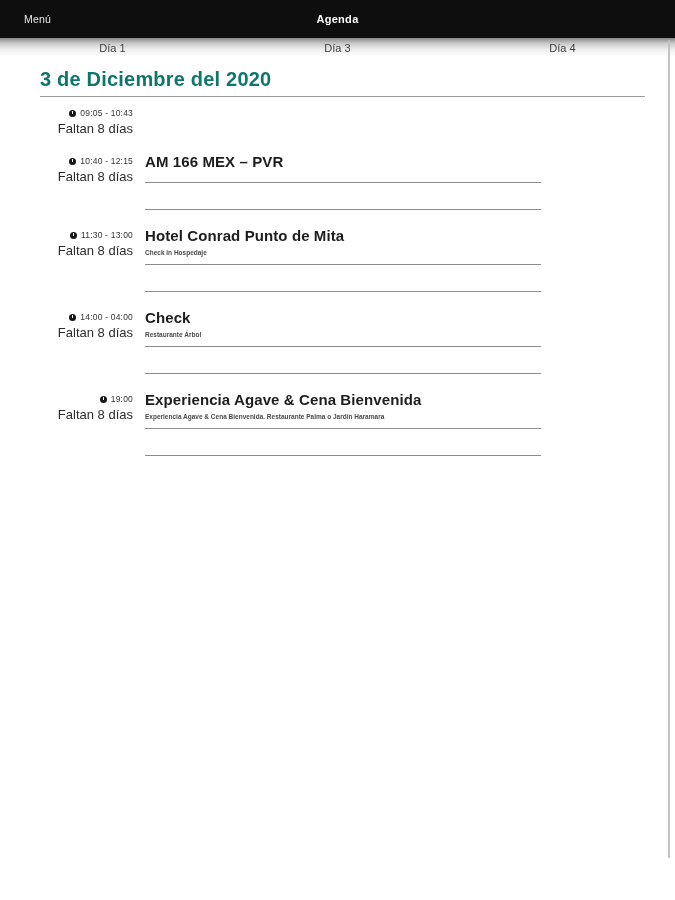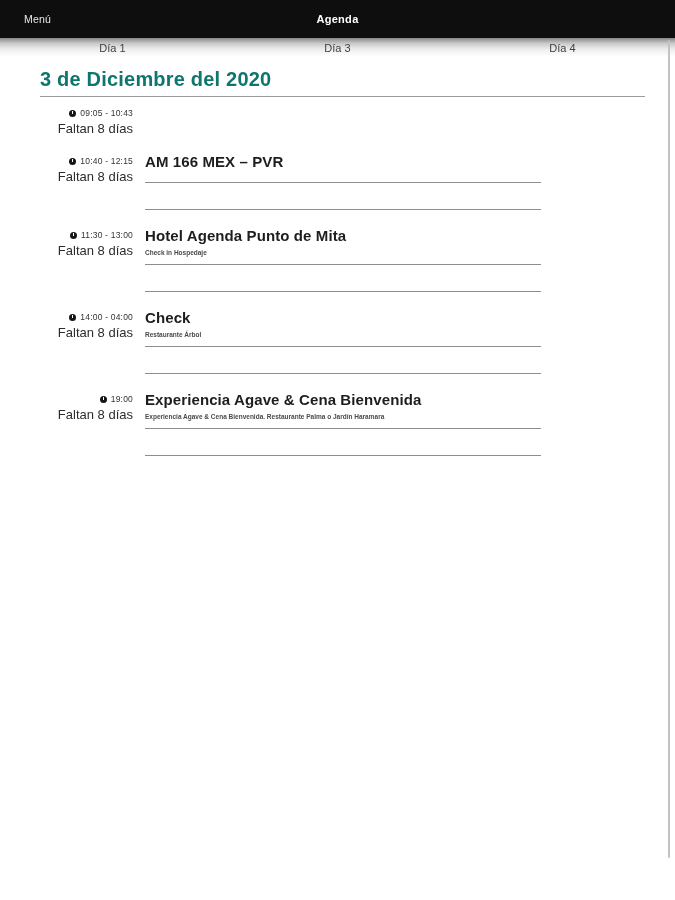--- a/index.html
+++ b/index.html
@@ -182,21 +182,21 @@
 
     <article class="event">
       <div class="event-left">
         <div class="time-row">
             <span class="clock"></span>
             <span>11:30 - 13:00</span>
           </div>
         <div class="countdown">Faltan 8 días</div>
       </div>
       <div class="event-right">
-        <div class="event-title">Hotel Agenda Punto de Mita</div>
+        <div class="event-title">Hotel Conrad Punto de Mita</div>
         <div class="event-subtitle">Check in Hospedaje</div>
         <div class="rule"></div>
         <div class="note-space"></div>
         <div class="rule"></div>
       </div>
     </article>
 
     <article class="event">
       <div class="event-left">
         <div class="time-row">

